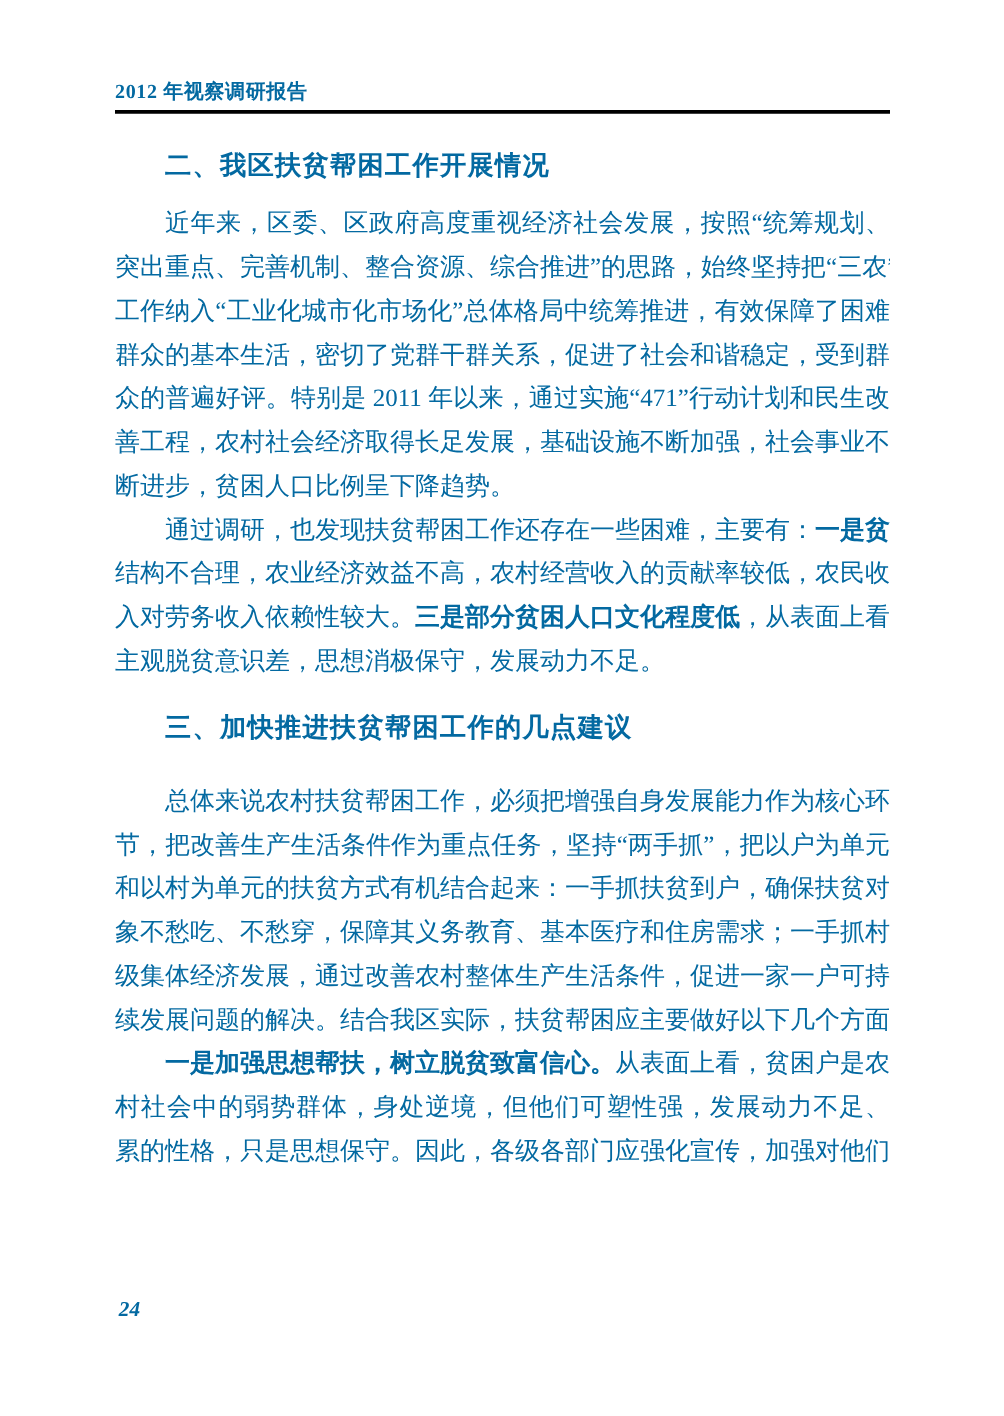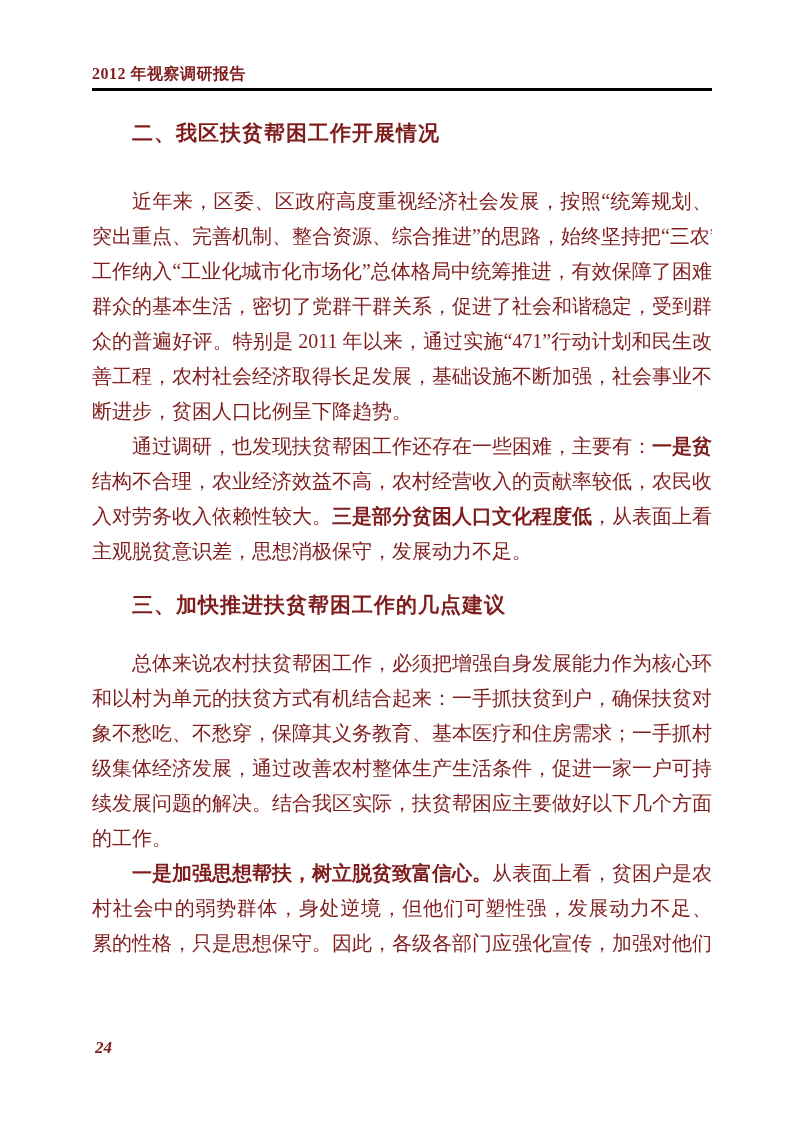--- a/index.html
+++ b/index.html
@@ -1,21 +1,21 @@
 <!DOCTYPE html>
 <html lang="zh"><head>
 <meta charset="utf-8">
 <style>
   html, body { margin: 0; padding: 0; background: #ffffff; }
   .page {
     position: relative;
     width: 803px;
     height: 1133px;
     background: #ffffff;
-    color: #7f1d1d;
+    color: #0369a1;
     font-family: "Liberation Serif", "DejaVu Serif", serif;
     overflow: hidden;
     box-sizing: border-box;
   }
   .content {
     position: absolute;
     left: 92px;
     top: 0;
     width: 620px;
   }
@@ -37,21 +37,21 @@
     font-weight: bold;
     font-size: 21px;
     line-height: 30px;
     padding-left: 40px;
     letter-spacing: 1px;
     margin: 0;
   }
   .heading-2 { margin-top: 27px; }
   .heading-3 { margin-top: 21px; }
   .para { margin: 0; overflow: hidden; }
-  .para-1 { margin-top: 36px; }
+  .para-1 { margin-top: 14px; }
   .para-3 { margin-top: 26px; }
   .line {
     font-size: 20px;
     line-height: 35px;
     height: 35px;
     white-space: nowrap;
     text-align: justify;
     text-align-last: justify;
     overflow: hidden;
   }
@@ -99,25 +99,25 @@
           <div class="line"><span class="text-run">通过调研，也发现扶贫帮困工作还存在一些困难，主要有：</span><span class="bold-run">一是贫</span></div>
           <div class="line"><span class="text-run">结构不合理，农业经济效益不高，农村经营收入的贡献率较低，农民收</span></div>
           <div class="line"><span class="text-run">入对劳务收入依赖性较大。</span><span class="bold-run">三是部分贫困人口文化程度低</span><span class="text-run">，从表面上看，</span></div>
           <div class="line end"><span class="text-run">主观脱贫意识差，思想消极保守，发展动力不足。</span></div>
         </div>
 
       <h2 class="heading heading-3">三、加快推进扶贫帮困工作的几点建议</h2>
 
       <div class="para para-3">
           <div class="line"><span class="text-run">总体来说农村扶贫帮困工作，必须把增强自身发展能力作为核心环</span></div>
+          <div class="line"><span class="text-run">节，把改善生产生活条件作为重点任务，坚持“两手抓”，把以户为单元</span></div>
           <div class="line"><span class="text-run">和以村为单元的扶贫方式有机结合起来：一手抓扶贫到户，确保扶贫对</span></div>
           <div class="line"><span class="text-run">象不愁吃、不愁穿，保障其义务教育、基本医疗和住房需求；一手抓村</span></div>
           <div class="line"><span class="text-run">级集体经济发展，通过改善农村整体生产生活条件，促进一家一户可持</span></div>
           <div class="line"><span class="text-run">续发展问题的解决。结合我区实际，扶贫帮困应主要做好以下几个方面</span></div>
-          <div class="line end"><span class="text-run">的工作。</span></div>
         </div>
 
       <div class="para para-4">
           <div class="line"><span class="bold-run">一是加强思想帮扶，树立脱贫致富信心。</span><span class="text-run">从表面上看，贫困户是农</span></div>
           <div class="line"><span class="text-run">村社会中的弱势群体，身处逆境，但他们可塑性强，发展动力不足、</span></div>
           <div class="line"><span class="text-run">累的性格，只是思想保守。因此，各级各部门应强化宣传，加强对他们</span></div>
         </div>
     </main>
 
   </div>

